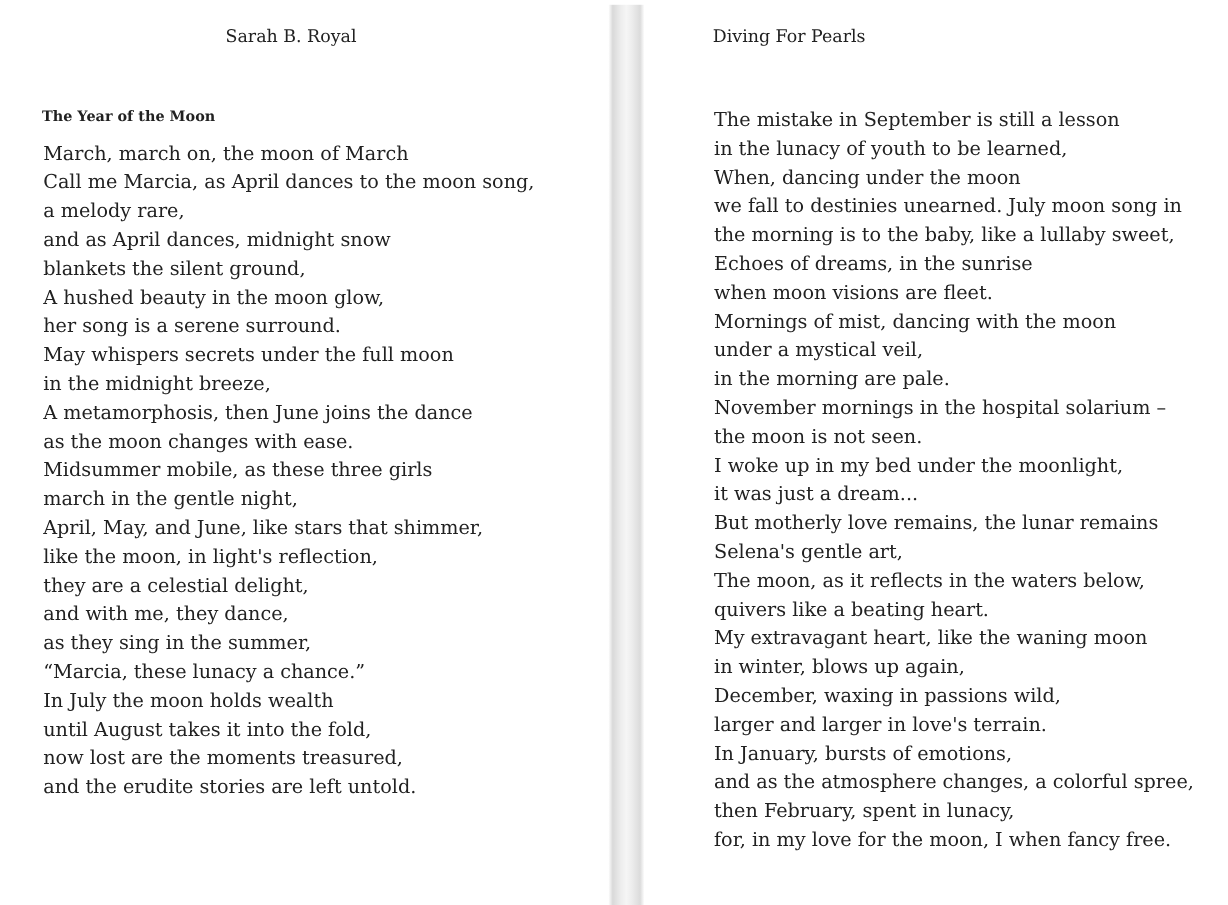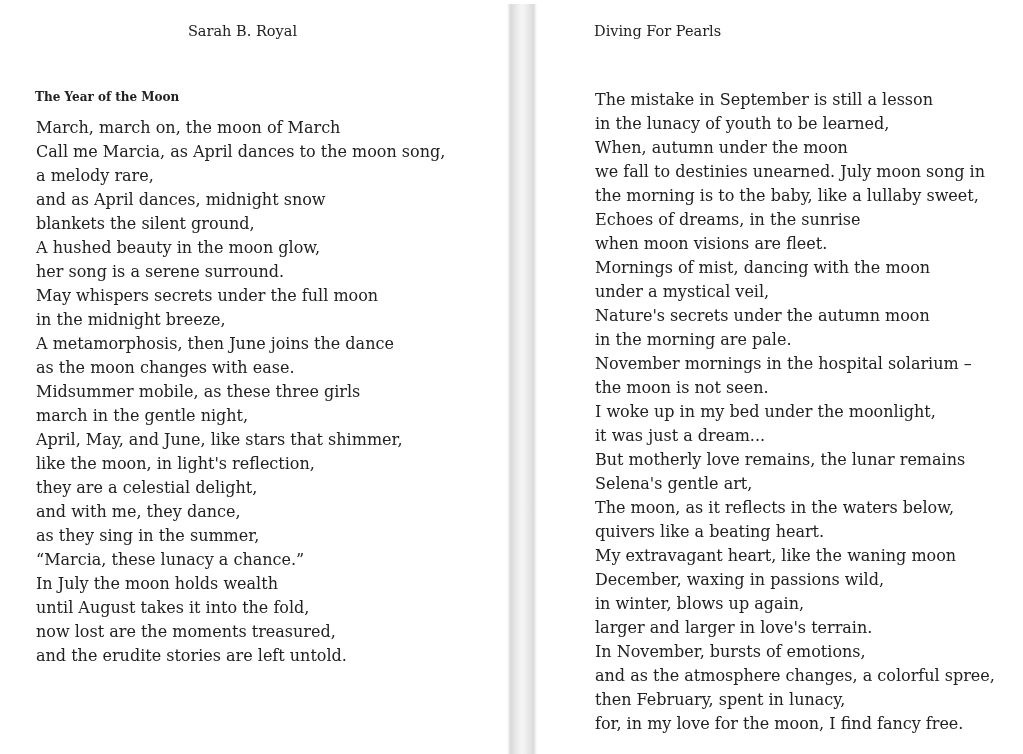--- a/index.html
+++ b/index.html
@@ -107,43 +107,42 @@
         <div class="poem-line">now lost are the moments treasured,</div>
         <div class="poem-line">and the erudite stories are left untold.</div>
       </div>
   </div>
 
   <div class="page page-right">
     <div class="running-header">Diving For Pearls</div>
     <div class="poem-body">
         <div class="poem-line">The mistake in September is still a lesson</div>
         <div class="poem-line">in the lunacy of youth to be learned,</div>
-        <div class="poem-line">When, autumn under the moon</div>
+        <div class="poem-line">When, dancing under the moon</div>
         <div class="poem-line">we fall to destinies unearned. July moon song in</div>
         <div class="poem-line">the morning is to the baby, like a lullaby sweet,</div>
         <div class="poem-line">Echoes of dreams, in the sunrise</div>
         <div class="poem-line">when moon visions are fleet.</div>
         <div class="poem-line">Mornings of mist, dancing with the moon</div>
         <div class="poem-line">under a mystical veil,</div>
-        <div class="poem-line">Nature's secrets under the autumn moon</div>
         <div class="poem-line">in the morning are pale.</div>
         <div class="poem-line">November mornings in the hospital solarium –</div>
         <div class="poem-line">the moon is not seen.</div>
         <div class="poem-line">I woke up in my bed under the moonlight,</div>
         <div class="poem-line">it was just a dream...</div>
         <div class="poem-line">But motherly love remains, the lunar remains</div>
         <div class="poem-line">Selena's gentle art,</div>
         <div class="poem-line">The moon, as it reflects in the waters below,</div>
         <div class="poem-line">quivers like a beating heart.</div>
         <div class="poem-line">My extravagant heart, like the waning moon</div>
+        <div class="poem-line">in winter, blows up again,</div>
         <div class="poem-line">December, waxing in passions wild,</div>
-        <div class="poem-line">in winter, blows up again,</div>
         <div class="poem-line">larger and larger in love's terrain.</div>
-        <div class="poem-line">In November, bursts of emotions,</div>
+        <div class="poem-line">In January, bursts of emotions,</div>
         <div class="poem-line">and as the atmosphere changes, a colorful spree,</div>
         <div class="poem-line">then February, spent in lunacy,</div>
-        <div class="poem-line">for, in my love for the moon, I find fancy free.</div>
+        <div class="poem-line">for, in my love for the moon, I when fancy free.</div>
       </div>
   </div>
 
   <div class="spine"></div>
 
 </div>
 
 </body></html>

